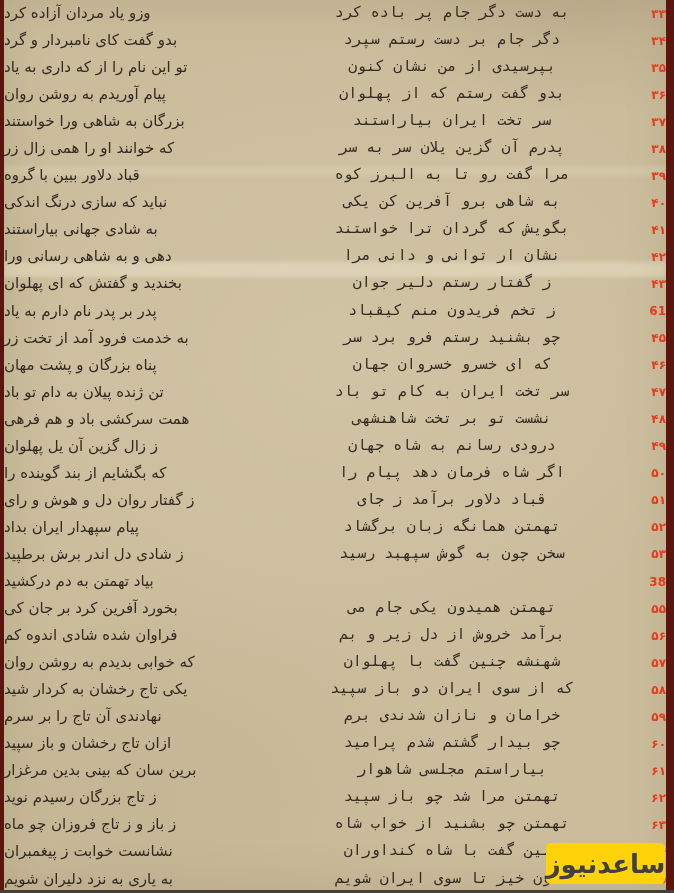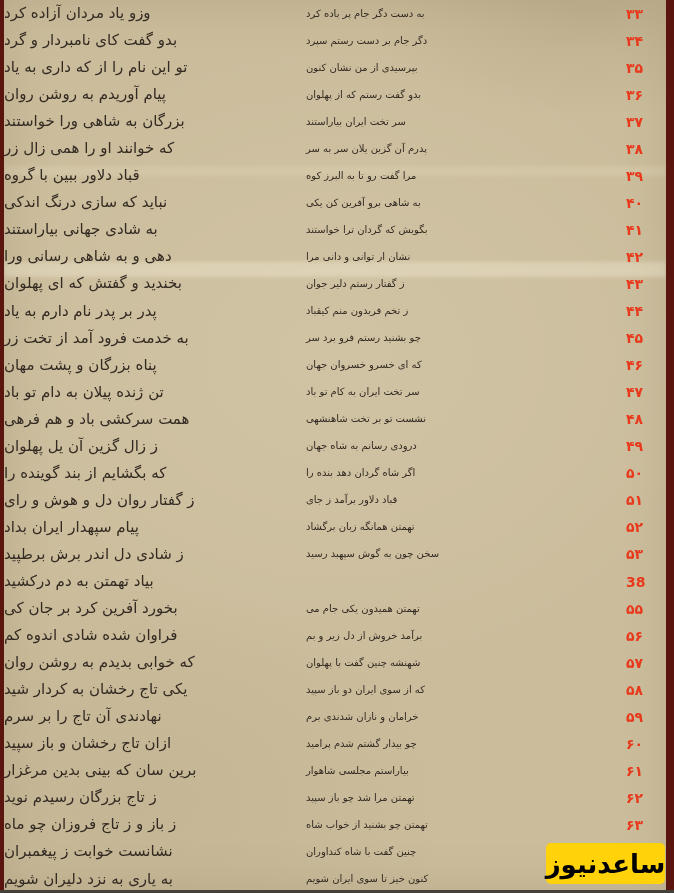--- a/index.html
+++ b/index.html
@@ -35,53 +35,54 @@
     display:flex; flex-direction:column; z-index:2;
   }
   .row {
     direction: rtl;
     display:flex; align-items:center;
     height: 27.06px; flex: none;
     line-height: 1;
   }
   .num {
     width: 40px; flex:none;
-    text-align:left;
+    text-align:right;
     color: #e8391d;
     font-weight: bold;
-    font-size: 14px;
+    font-size: 12px;
   }
   .m {
     width: 320px; flex:none;
     box-sizing: border-box;
     padding-left: 0; padding-right: 28px;
-    text-align: left;
+    text-align: center;
     color: #332a22;
-    font-size: 10px;
+    font-size: 15px;
     white-space: nowrap;
+    font-family: Liberation Mono, monospace;
   }
   .l {
     flex: 1;
     box-sizing: border-box;
     text-align: left;
     color: #332a22;
     font-size: 15px;
     white-space: nowrap;
   }
   .logo {
     position:absolute;
     right: 9px; bottom: 9px;
     width: 119px; height: 41px;
     background: #ffd20a;
     border-radius: 5px;
     display:flex; align-items:center; justify-content:center;
     z-index: 10;
   }
   .logo span {
-    color: #000000;
+    color: #404040;
     font-weight: bold;
     font-size: 26px;
     line-height: 1;
     direction: rtl;
   }
 </style>
 </head>
 <body>
 
 <div class="page">
@@ -149,21 +150,21 @@
       <span class="l">دهی و به شاهی رسانی ورا</span>
     </div>
 
     <div class="row">
       <span class="num">۴۳</span>
       <span class="m">ز گفتار رستم دلیر جوان</span>
       <span class="l">بخندید و گفتش که ای پهلوان</span>
     </div>
 
     <div class="row">
-      <span class="num">۴۴</span>
+      <span class="num">61</span>
       <span class="m">ز تخم فریدون منم کیقباد</span>
       <span class="l">پدر بر پدر نام دارم به یاد</span>
     </div>
 
     <div class="row">
       <span class="num">۴۵</span>
       <span class="m">چو بشنید رستم فرو برد سر</span>
       <span class="l">به خدمت فرود آمد از تخت زر</span>
     </div>
 
@@ -186,21 +187,21 @@
     </div>
 
     <div class="row">
       <span class="num">۴۹</span>
       <span class="m">درودی رسانم به شاه جهان</span>
       <span class="l">ز زال گزین آن یل پهلوان</span>
     </div>
 
     <div class="row">
       <span class="num">۵۰</span>
-      <span class="m">اگر شاه گردان دهد بنده را</span>
+      <span class="m">اگر شاه فرمان دهد پیام را</span>
       <span class="l">که بگشایم از بند گوینده را</span>
     </div>
 
     <div class="row">
       <span class="num">۵۱</span>
       <span class="m">قباد دلاور برآمد ز جای</span>
       <span class="l">ز گفتار روان دل و هوش و رای</span>
     </div>
 
     <div class="row">

